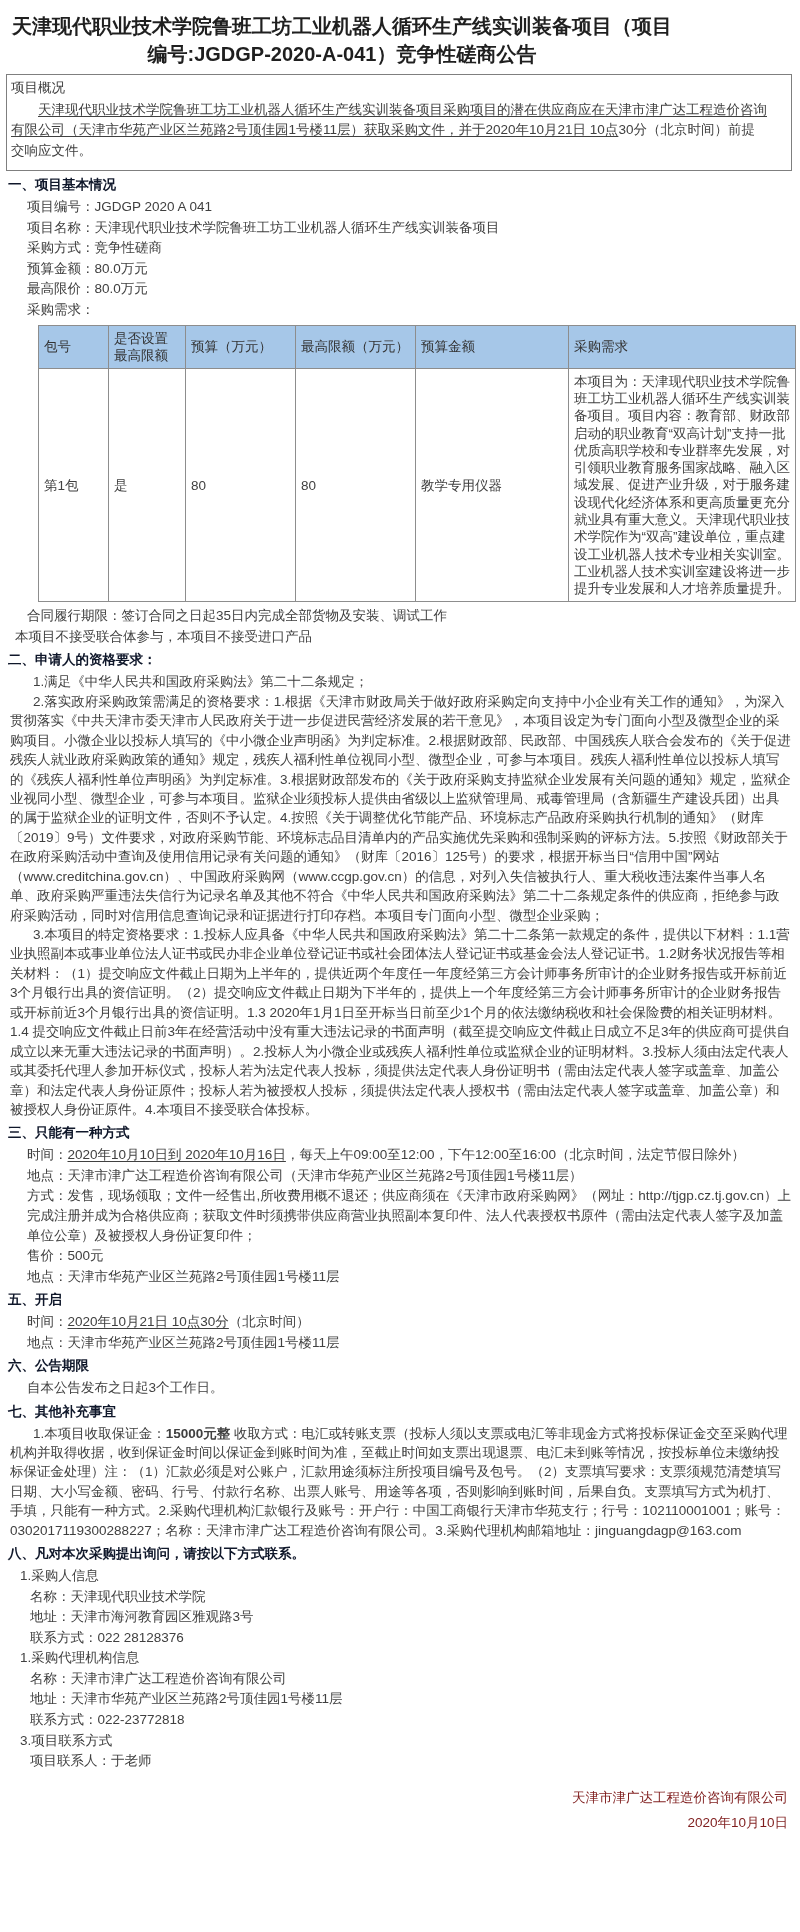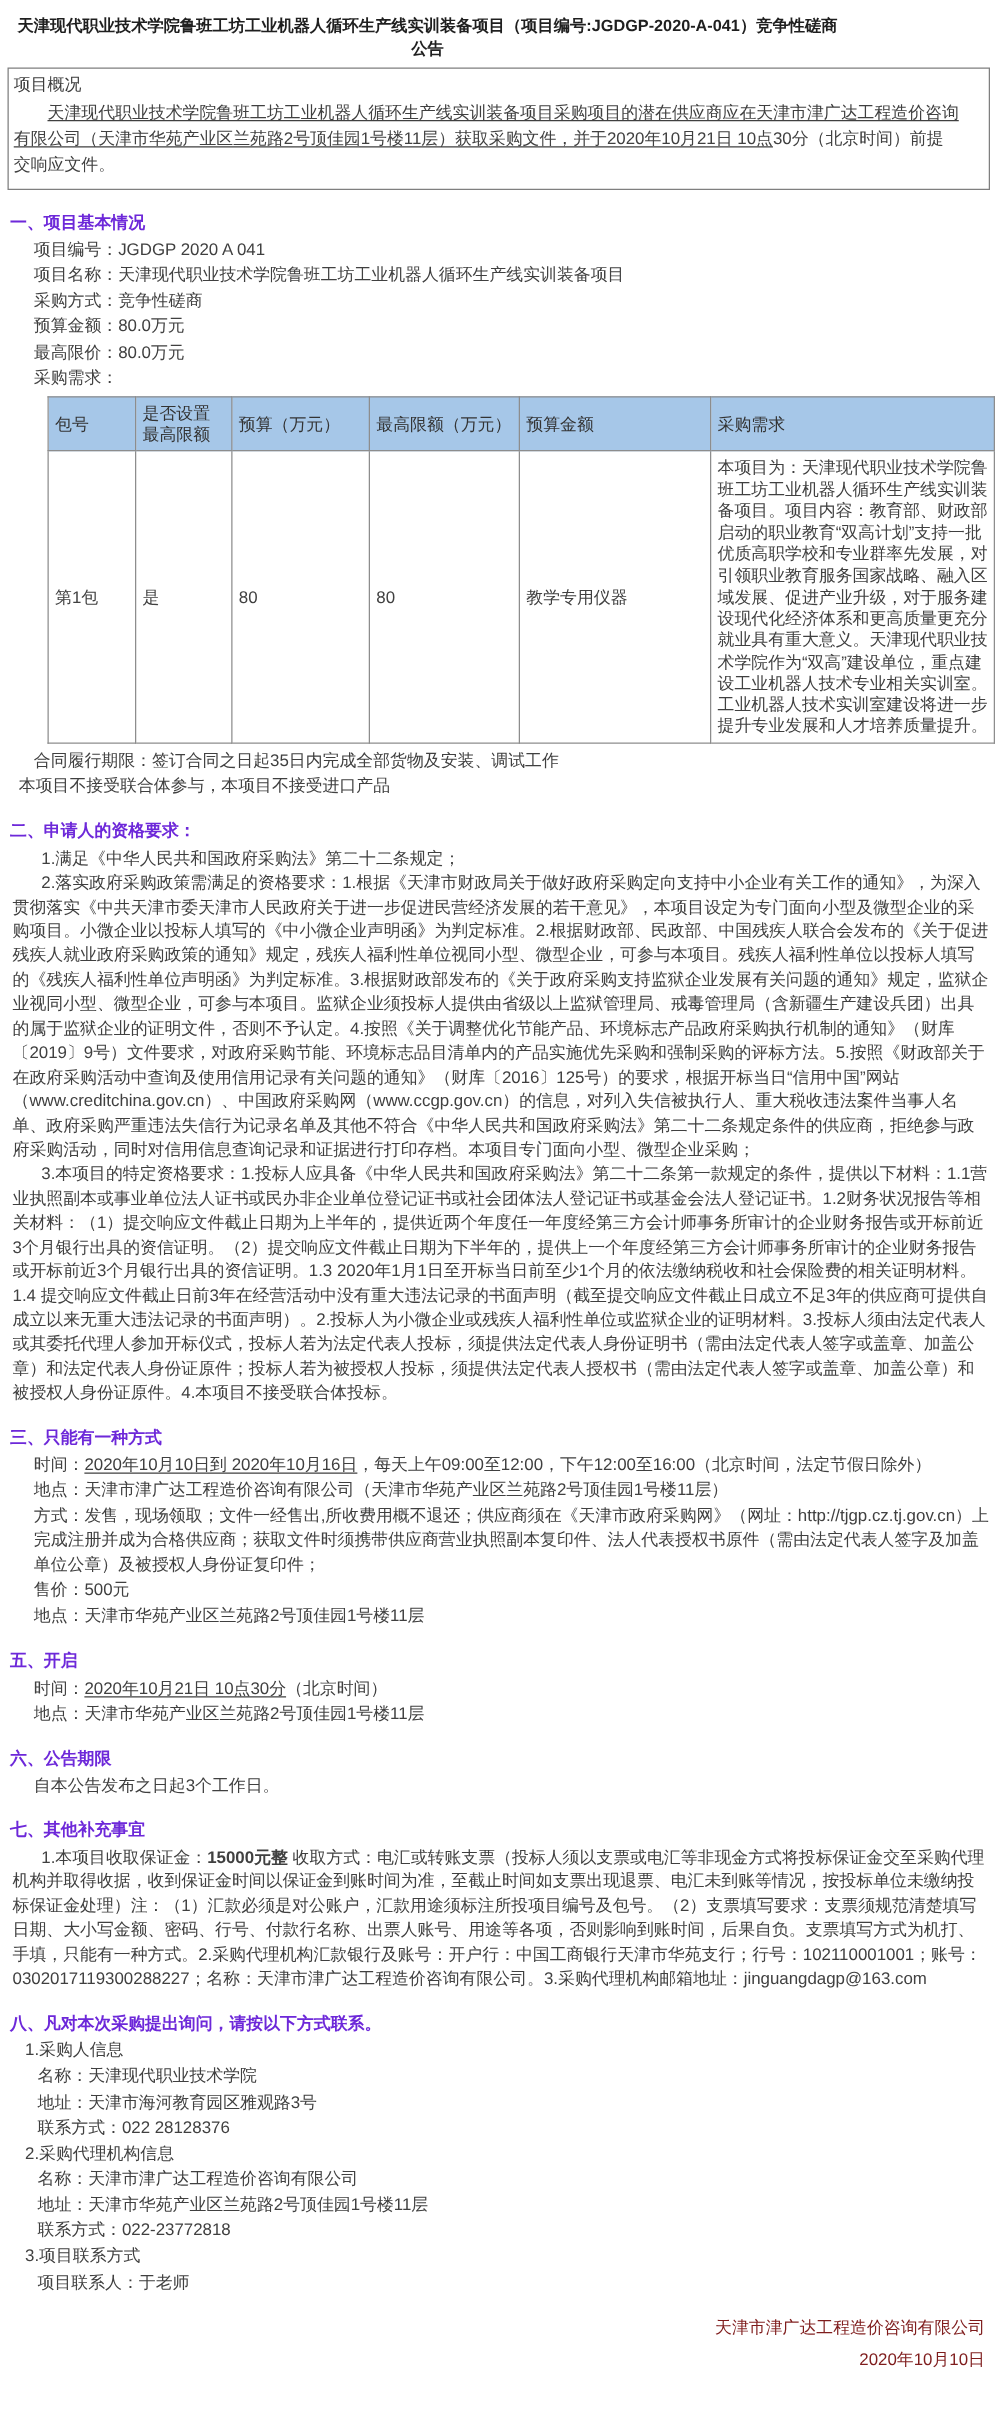--- a/index.html
+++ b/index.html
@@ -9,39 +9,39 @@
     font-family: "Liberation Sans", "DejaVu Sans", sans-serif;
     font-size: 13.5px;
     color: #404040;
     line-height: 1.45;
   }
   .doc { padding: 6px 0 24px 0; }
   .title {
     width: 668px;
     margin: 6px 0 6px 8px;
     text-align: center;
-    font-size: 13px;
+    font-size: 20px;
     font-weight: bold;
     color: #1f1f1f;
     line-height: 1.4;
   }
   .overview-box {
     margin: 2px 8px 3px 6px;
     border: 1px solid #7f7f7f;
     padding: 3px 24px 8px 4px;
   }
   .ov-label { margin: 0; color: #3c3c3c; }
   .ov-text { margin: 2px 0 0 0; text-indent: 2em; line-height: 1.55; }
   .u { text-decoration: underline; text-underline-offset: 2px; }
   .b { font-weight: bold; }
   h2 {
     font-size: 13.5px;
     font-weight: bold;
-    color: #6d28d9;
-    margin: 17px 8px 2px 8px;
+    color: #0f172a;
+    margin: 5px 8px 2px 8px;
     line-height: 1.4;
   }
   p { margin: 0; }
   .info  { margin: 0 8px 1px 27px; }
   .info2 { margin: 0 8px 1px 30px; }
   .sub   { margin: 0 8px 1px 20px; }
   .flush { margin: 0 8px 1px 15px; }
   .para  { margin: 0 8px 0 10px; text-indent: 23px; line-height: 1.44; }
   table.req-table {
     margin: 5px 0 4px 38px;
@@ -147,21 +147,21 @@
   <p class="info">自本公告发布之日起3个工作日。</p>
 
   <h2>七、其他补充事宜</h2>
   <p class="para"><span>1.本项目收取保证金：</span><span class="b">15000元整</span><span> 收取方式：电汇或转账支票（投标人须以支票或电汇等非现金方式将投标保证金交至采购代理机构并取得收据，收到保证金时间以保证金到账时间为准，至截止时间如支票出现退票、电汇未到账等情况，按投标单位未缴纳投标保证金处理）注：（1）汇款必须是对公账户，汇款用途须标注所投项目编号及包号。（2）支票填写要求：支票须规范清楚填写日期、大小写金额、密码、行号、付款行名称、出票人账号、用途等各项，否则影响到账时间，后果自负。支票填写方式为机打、手填，只能有一种方式。2.采购代理机构汇款银行及账号：开户行：中国工商银行天津市华苑支行；行号：102110001001；账号：0302017119300288227；名称：天津市津广达工程造价咨询有限公司。3.采购代理机构邮箱地址：jinguangdagp@163.com</span></p>
 
   <h2>八、凡对本次采购提出询问，请按以下方式联系。</h2>
   <p class="sub">1.采购人信息</p>
   <p class="info2">名称：天津现代职业技术学院</p>
   <p class="info2">地址：天津市海河教育园区雅观路3号</p>
   <p class="info2">联系方式：022 28128376</p>
-  <p class="sub">2.采购代理机构信息</p>
+  <p class="sub">1.采购代理机构信息</p>
   <p class="info2">名称：天津市津广达工程造价咨询有限公司</p>
   <p class="info2">地址：天津市华苑产业区兰苑路2号顶佳园1号楼11层</p>
   <p class="info2">联系方式：022-23772818</p>
   <p class="sub">3.项目联系方式</p>
   <p class="info2">项目联系人：于老师</p>
 
   <div class="footer">
     <div>天津市津广达工程造价咨询有限公司</div>
     <div>2020年10月10日</div>
   </div>

